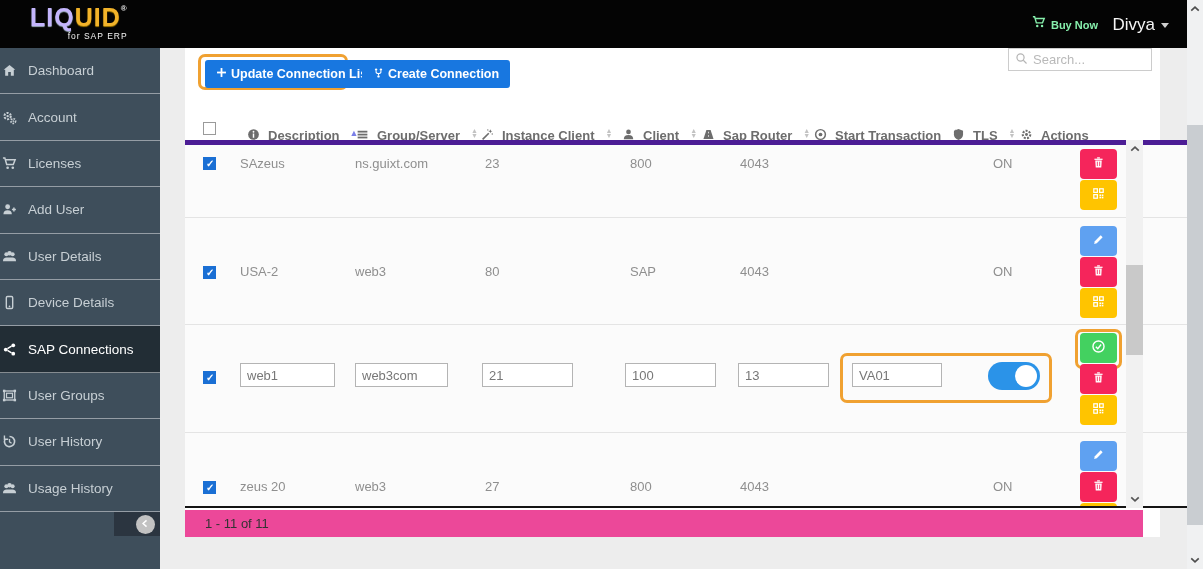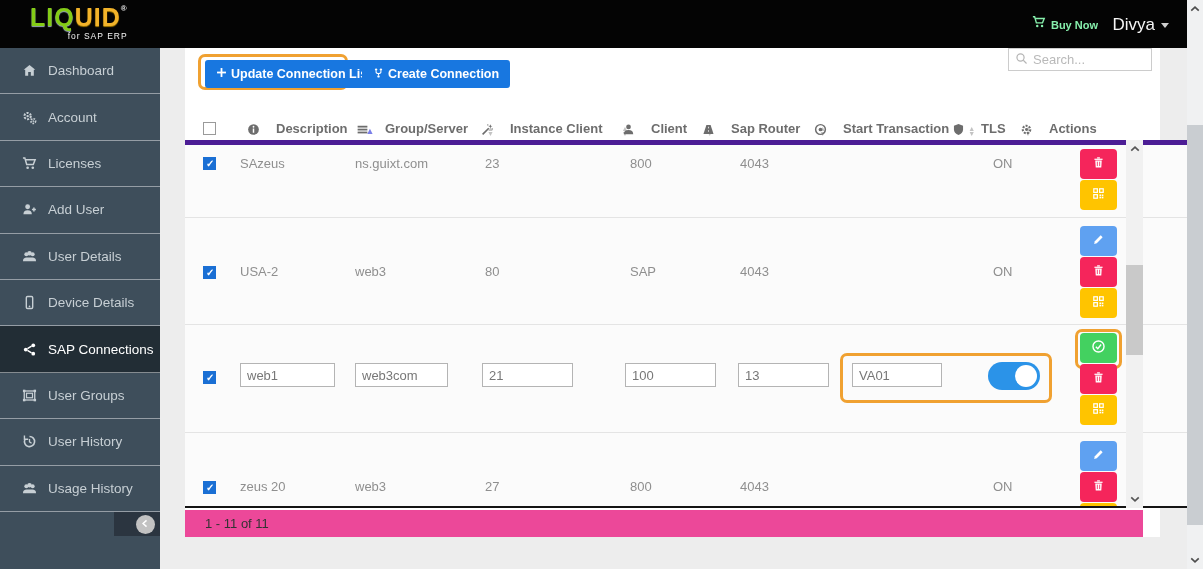--- a/index.html
+++ b/index.html
@@ -4,34 +4,34 @@
 <style>
   * { margin:0; padding:0; box-sizing:border-box; }
   html,body { width:1203px; height:569px; overflow:hidden; background:#ededed;
     font-family:"Liberation Sans", sans-serif; }
   .abs { position:absolute; }
 
   
   #topbar { position:absolute; left:0; top:0; width:1187px; height:48px; background:#040404; z-index:30; }
   #logo { position:absolute; left:30px; top:5px; color:#fff; line-height:1; }
   #logo .l1 { font-size:25px; font-weight:bold; letter-spacing:1px; }
-  #logo .liq { color:#84cc16; text-shadow:0 1px 1px #9ab; }
+  #logo .liq { color:#c4b5fd; text-shadow:0 1px 1px #9ab; }
   #logo .uid { color:#f2b32a; text-shadow:0 1px 1px #a67c00; }
   #logo .reg { font-size:8px; vertical-align:top; color:#eee; }
   #logo .l2 { font-size:8.5px; letter-spacing:1px; text-align:right; margin-top:2px; color:#f5f5f5; }
   #buy-now { position:absolute; right:89px; top:15px; color:#86efac; font-size:11px; font-weight:bold;
     display:flex; align-items:flex-end; gap:5px; cursor:pointer; }
   #user-menu { position:absolute; right:18px; top:15px; color:#f5f5f5; font-size:17px;
     display:flex; align-items:center; gap:6px; cursor:pointer; }
   .caret-down { width:0; height:0; border-left:4px solid transparent; border-right:4px solid transparent;
     border-top:5px solid #cfcfcf; display:inline-block; }
 
   
   #sidebar { position:absolute; left:0; top:48px; width:160px; height:521px; background:#3e4e5b; z-index:20; }
-  .side-item { height:46.4px; display:flex; align-items:center; gap:10px; padding-left:20px;
+  .side-item { height:46.4px; display:flex; align-items:center; gap:10px; padding-left:0;
     color:#c7cfd4; font-size:13.5px; border-bottom:1px solid rgba(255,255,255,.45); cursor:pointer; }
   .side-item .ico { width:18px; display:flex; justify-content:center; color:#c7cfd4; }
   .side-item.active { background:#222d35; color:#ffffff; }
   .side-item.active .ico { color:#ffffff; }
   #collapse-strip { position:absolute; left:114px; top:464px; width:46px; height:24px; background:#2b3540;
     display:flex; align-items:center; justify-content:flex-end; padding-right:5px; }
   #collapse-btn { width:19px; height:19px; border-radius:50%; background:#c2c2c2; border:none;
     display:flex; align-items:center; justify-content:center; cursor:pointer; }
 
   
@@ -48,22 +48,22 @@
 
   
   #search-box { position:absolute; left:823px; top:0px; width:144px; height:23px; border:1px solid #ccc;
     background:#fff; display:flex; align-items:center; padding:0 6px; gap:5px; color:#b5b5b5; }
   #search-box input { border:none; outline:none; width:100%; font-size:13px; color:#777;
     font-family:"Liberation Sans",sans-serif; background:transparent; }
   #search-box input::placeholder { color:#b9b9b9; }
 
   
   #thead { position:absolute; left:0; top:64px; width:958px; height:36px; }
-  .hcell { position:absolute; top:9px; font-size:13px; font-weight:bold; color:#6d6d6d; white-space:nowrap;
-    display:flex; align-items:flex-end; gap:16px; cursor:pointer; }
+  .hcell { position:absolute; top:16px; font-size:13px; font-weight:bold; color:#6d6d6d; white-space:nowrap;
+    display:flex; align-items:flex-start; gap:8px; cursor:pointer; }
   .hico { color:#6d6d6d; display:flex; }
   .sort-asc { color:#7a7fe8; font-size:9px; margin-left:2px; }
   .sort-both { display:inline-flex; flex-direction:column; line-height:5px; font-size:7px; color:#c3c3c3; margin-left:3px; }
 
   
   .cb { width:13px; height:13px; border:1px solid #9a9a9a; background:#fff; display:inline-block; cursor:pointer; }
   .cb.checked { background:#1a6fd4; border-color:#1a6fd4; position:relative; }
   .cb.checked::after { content:"✓"; color:#fff; font-size:10px; font-weight:bold; position:absolute; left:2px; top:0px; }
 
   

